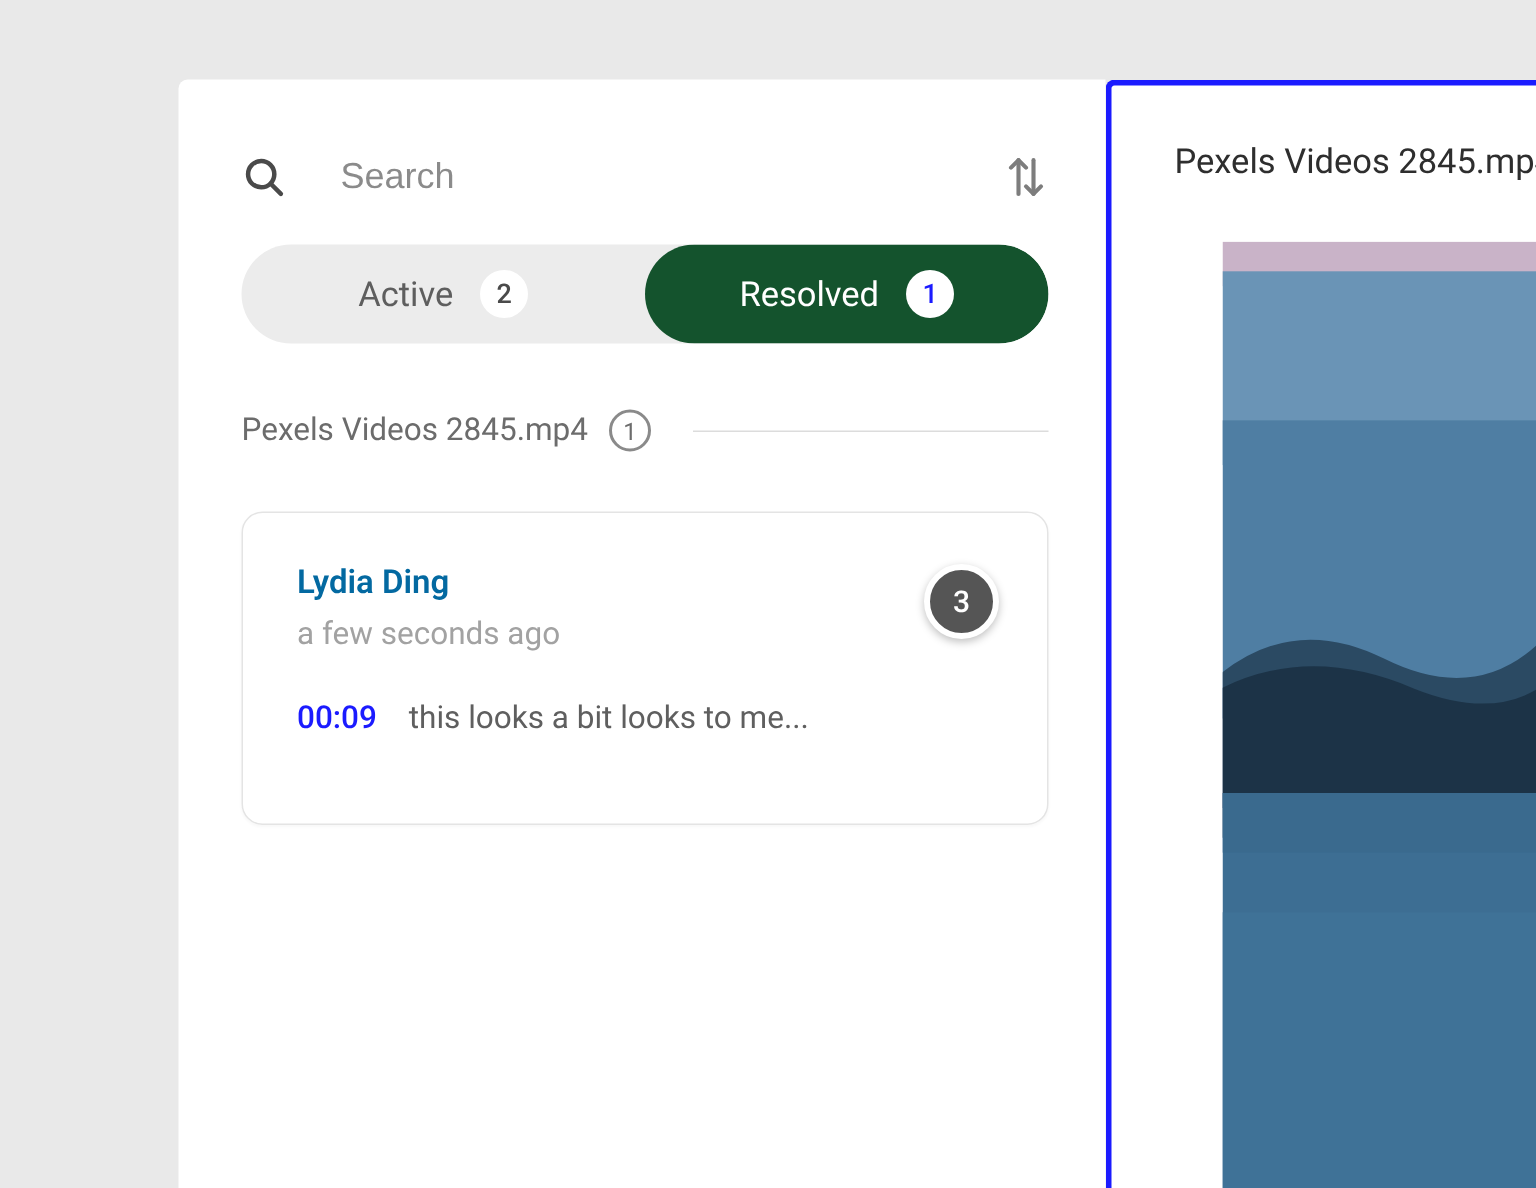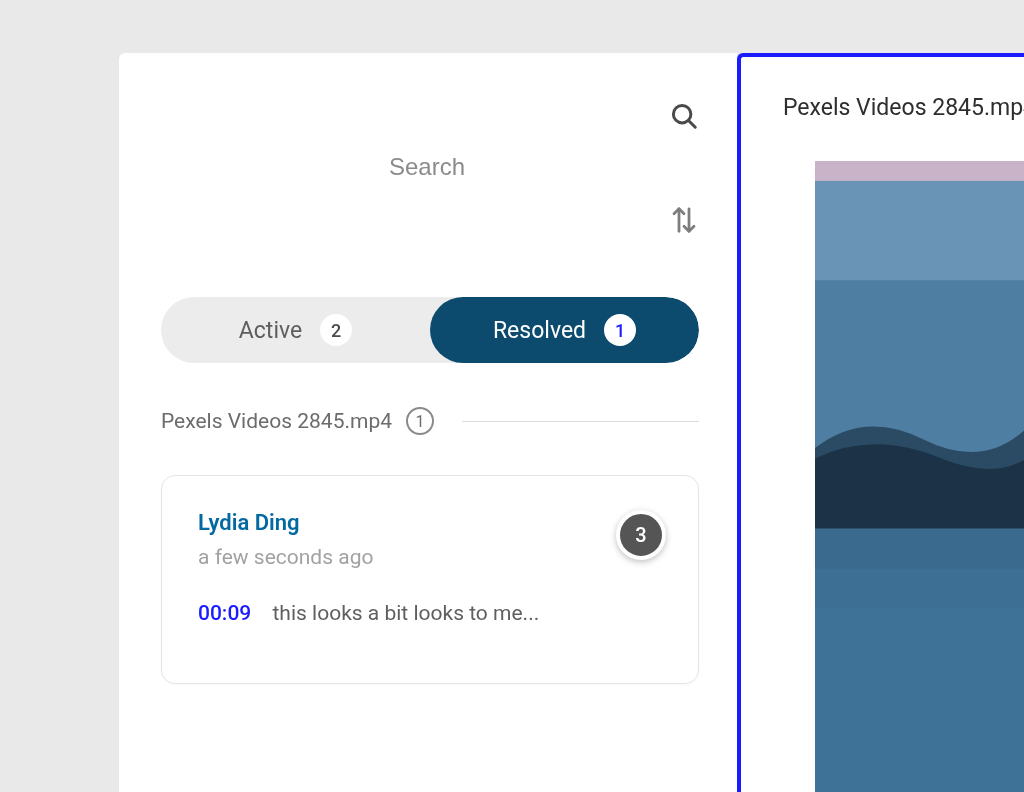--- a/index.html
+++ b/index.html
@@ -20,63 +20,62 @@
     left: 119px;
     top: 53px;
     width: 618px;
     height: 739px;
     background: #fff;
     border-radius: 6px 0 0 0;
     padding: 48px 38px 0 42px;
   }
   .search-row {
     display: flex;
-    align-items: flex-end;
-    gap: 22px;
-    flex-direction: column;
+    align-items: center;
+    gap: 36px;
   }
   .search-icon svg { display: block; }
   .search-input {
     flex: 1;
     border: none;
     outline: none;
     font-size: 24px;
     color: #8b8b8b;
     background: transparent;
     font-weight: 400;
   }
   .search-input::placeholder { color: #8b8b8b; }
   .sort-btn {
     display: flex;
     align-items: center;
     justify-content: center;
     cursor: pointer;
   }
   .tabs {
-    margin-top: 60px;
+    margin-top: 28px;
     display: flex;
     background: #ececec;
     border-radius: 34px;
     height: 66px;
     overflow: hidden;
   }
   .tab {
     flex: 1;
     display: flex;
     align-items: center;
     justify-content: center;
     gap: 18px;
     cursor: pointer;
     font-size: 23px;
     color: #5e5e5e;
     font-weight: 400;
     border-radius: 34px;
   }
   .tab.selected {
-    background: #0c4a6e;
+    background: #14532d;
     color: #fff;
   }
   .badge {
     width: 32px;
     height: 32px;
     border-radius: 50%;
     background: #fff;
     color: #4a4a4a;
     display: flex;
     align-items: center;

